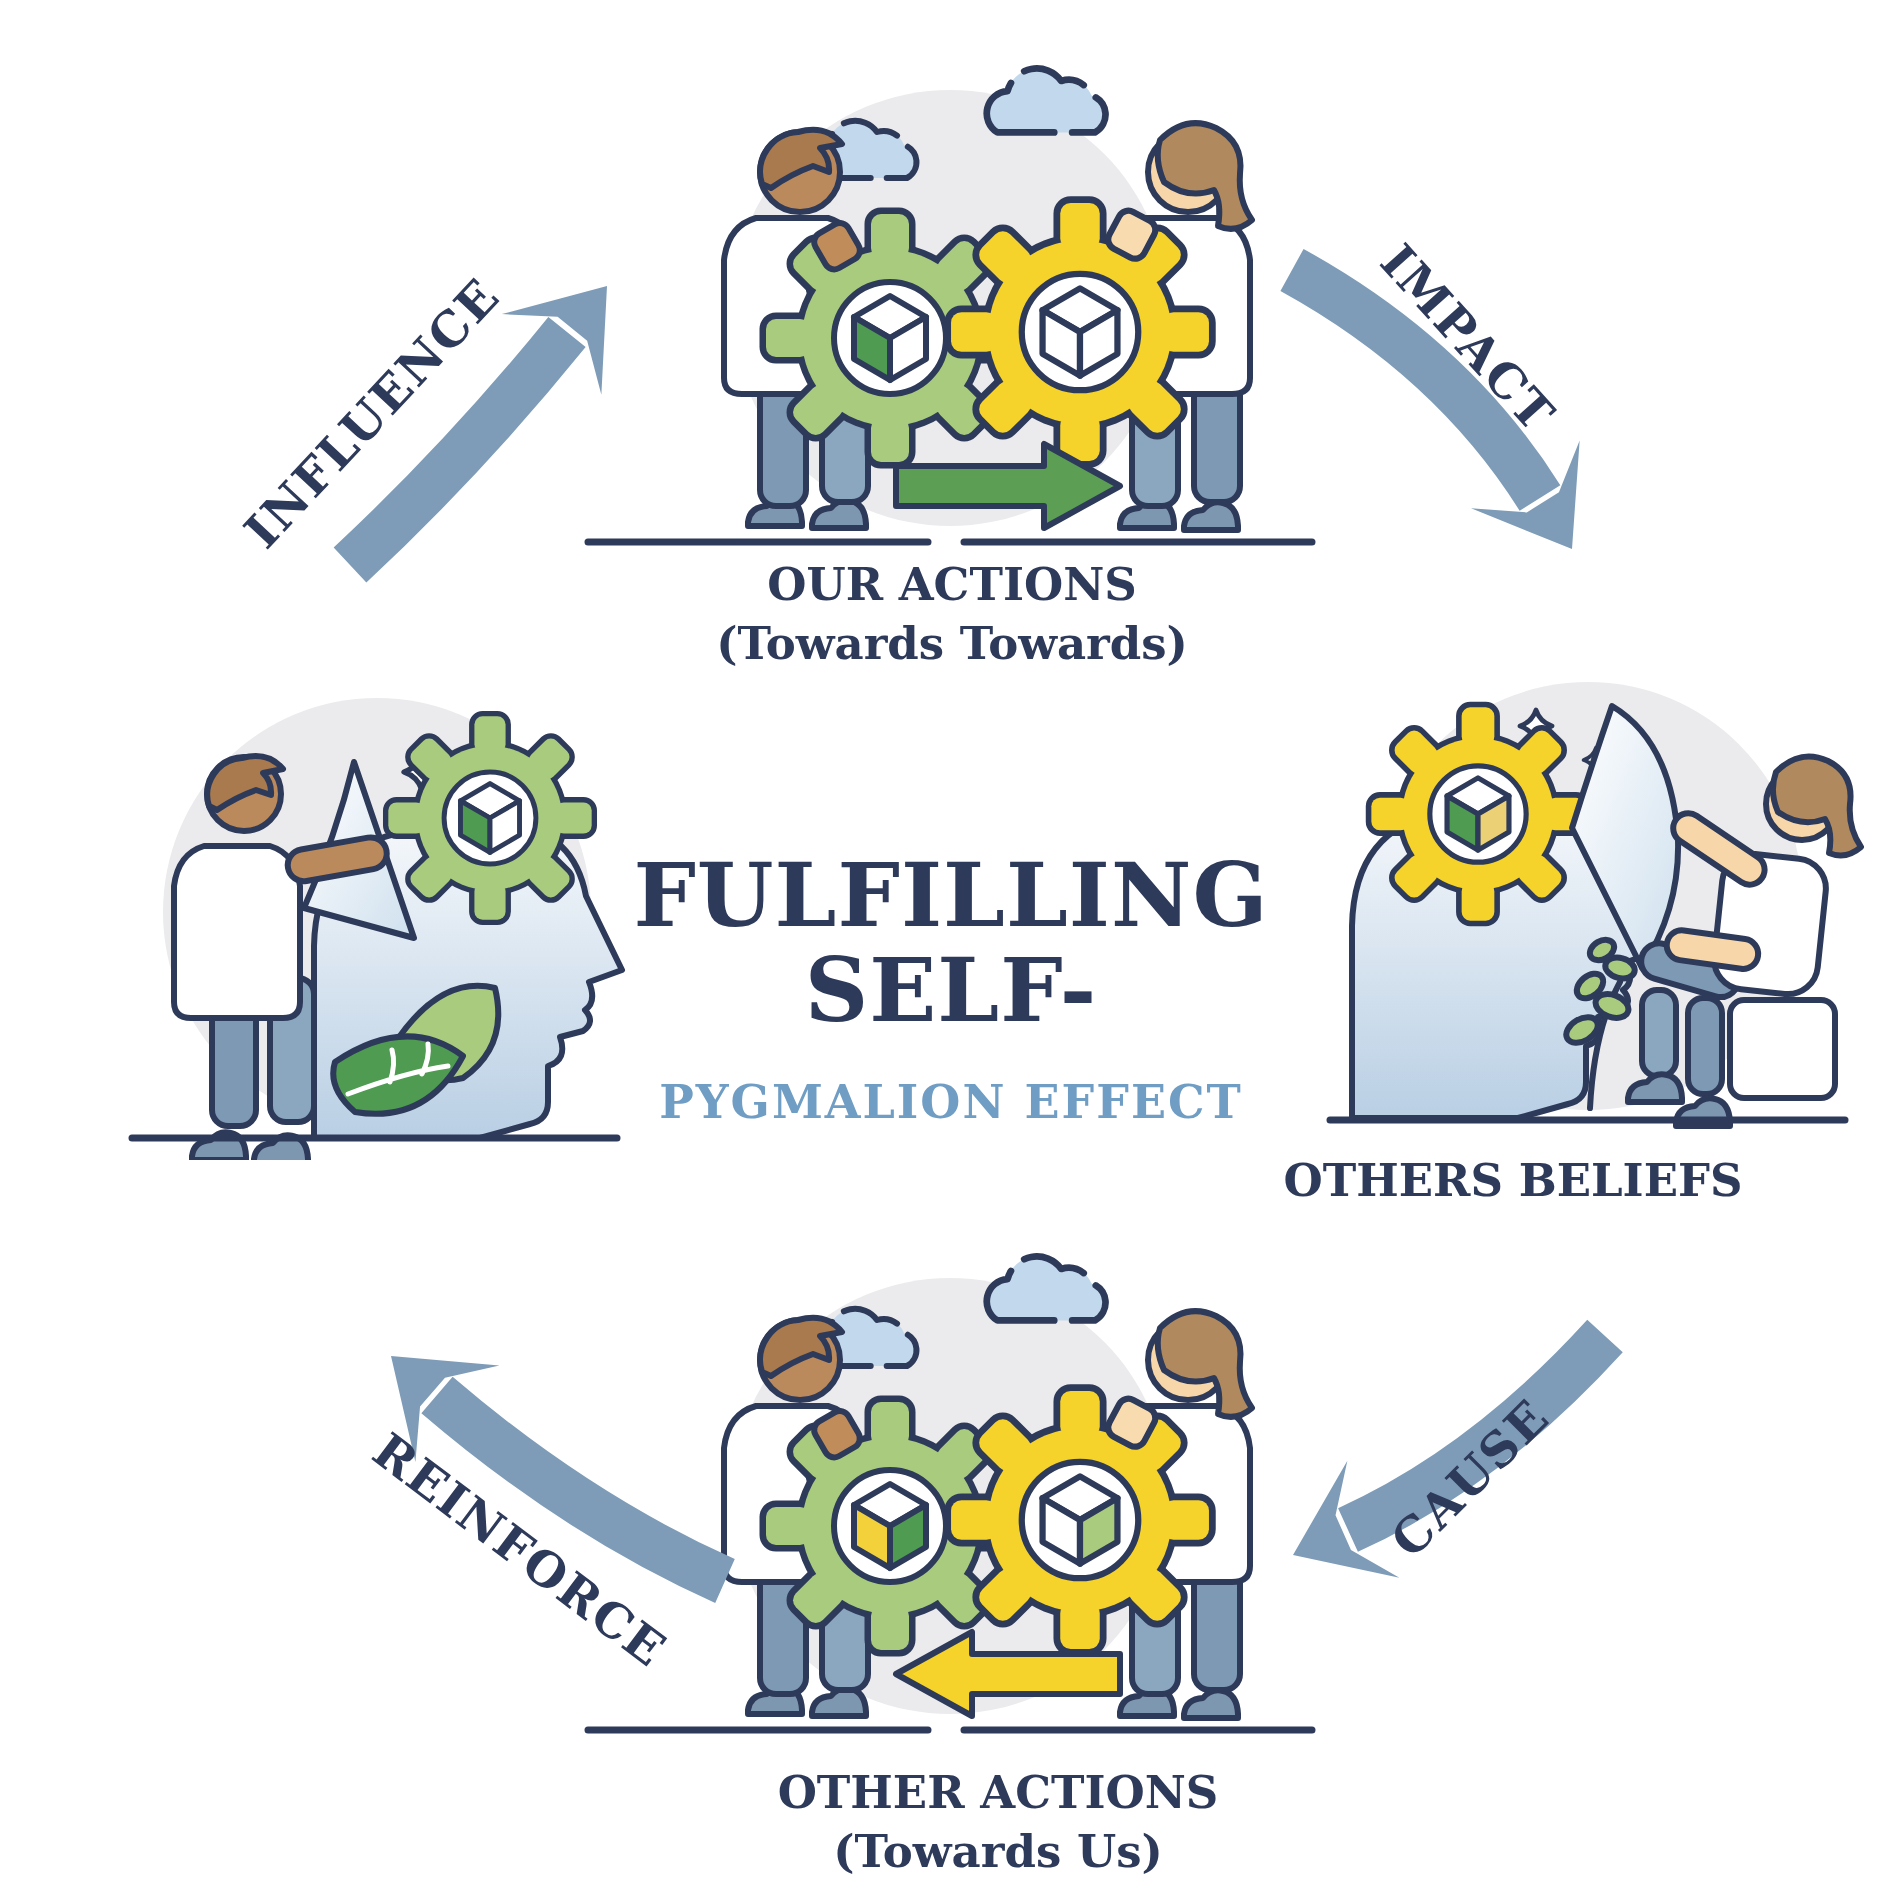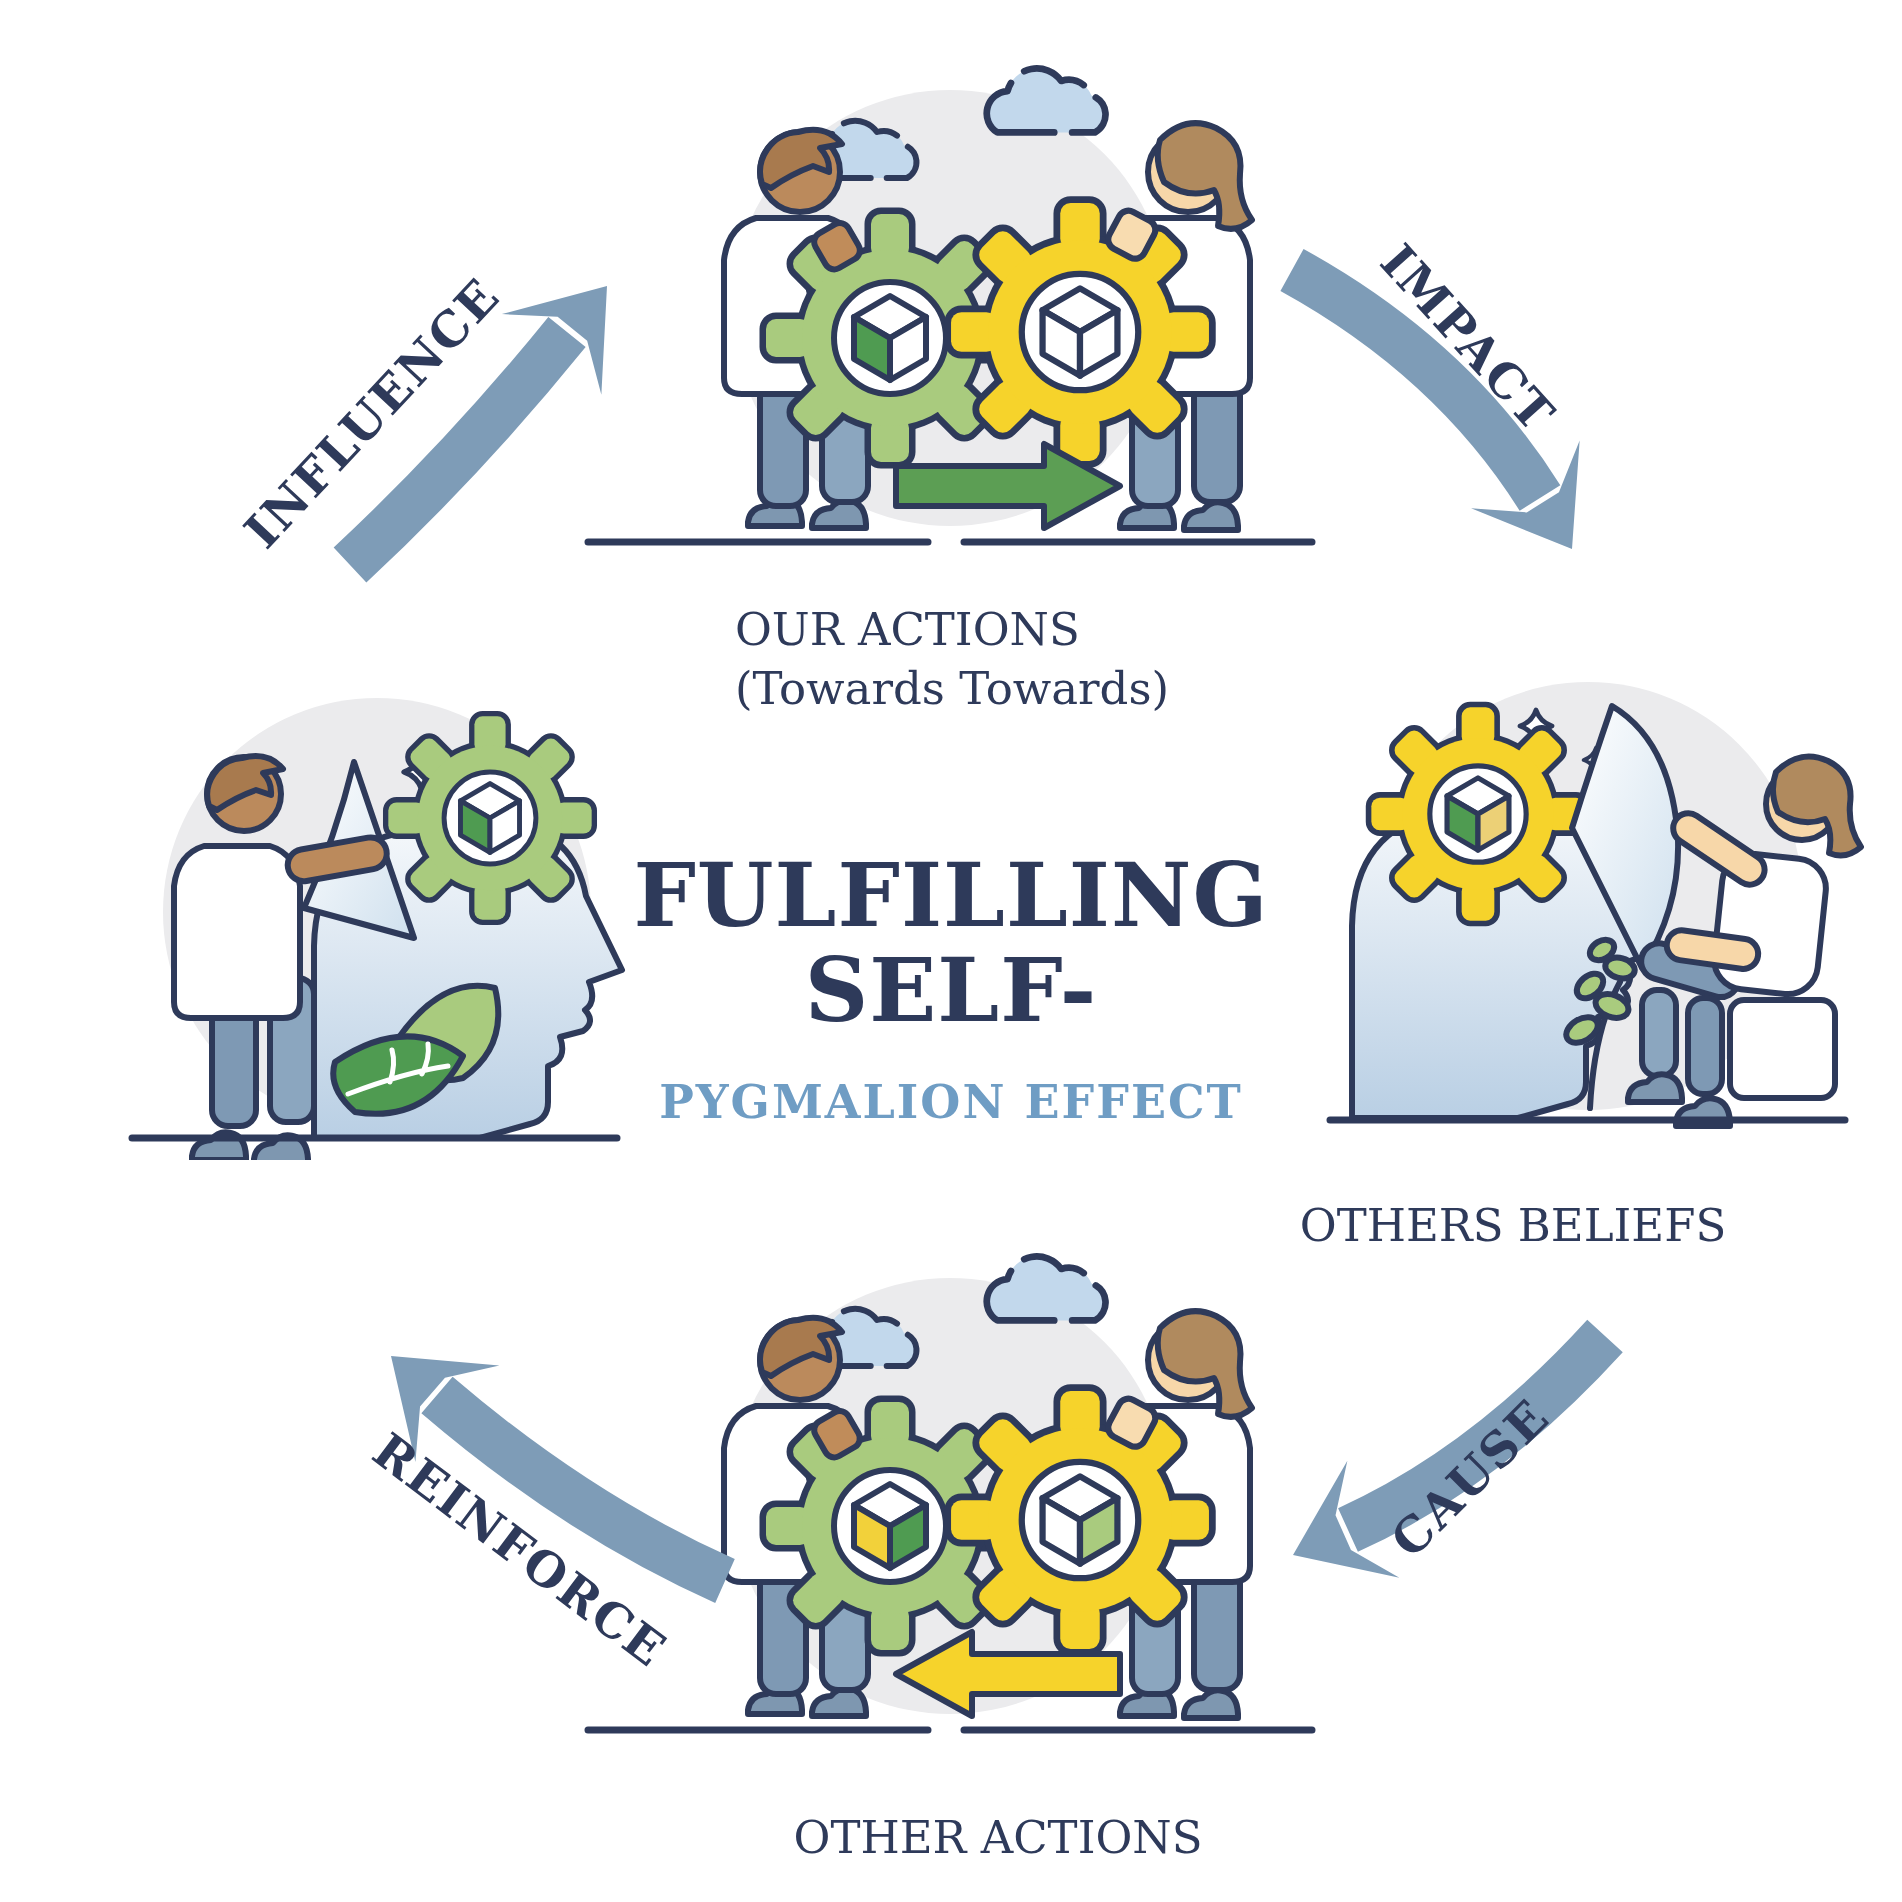--- a/index.html
+++ b/index.html
@@ -21,22 +21,22 @@
   .gstroke{fill:currentColor;stroke:var(--navy);stroke-width:13;stroke-linejoin:round}
   .gfill{fill:currentColor}
   .vein{stroke:#fff;stroke-width:5;fill:none;stroke-linecap:round}
   .stem{stroke:var(--navy);stroke-width:6;fill:none;stroke-linecap:round}
   .cloudline{stroke-dasharray:58 16}
   
   .center-title{position:absolute;left:951px;top:848px;transform:translateX(-50%);
     width:760px;text-align:center;color:var(--navy);font-weight:bold;
     font-size:88px;line-height:1.08;letter-spacing:1px;}
   .center-sub{margin-top:40px;font-size:46px;letter-spacing:2px;color:var(--subtitleBlue);}
-  .stage-label{position:absolute;transform:translateX(-50%);text-align:left;
-    color:var(--navy);font-weight:normal;font-size:45px;line-height:1.3;white-space:nowrap;margin-top:45px;}
+  .stage-label{position:absolute;transform:translateX(-50%);text-align:center;
+    color:var(--navy);font-weight:bold;font-size:45px;line-height:1.3;white-space:nowrap;}
   .arrow-label{position:absolute;color:var(--navy);font-weight:bold;font-size:48px;
     letter-spacing:2px;white-space:nowrap;}
 </style>
 </head>
 <body>
 
 <div class="canvas">
 
   <svg width="0" height="0" style="position:absolute" aria-hidden="true">
     <defs>
@@ -232,20 +232,21 @@
 
   <div class="stage-label" style="left:952px;top:556px">
     <div>OUR ACTIONS</div>
     <div>(Towards Towards)</div>
   </div>
   <div class="stage-label" style="left:1513px;top:1152px">
     <div>OTHERS BELIEFS</div>
   </div>
   <div class="stage-label" style="left:998px;top:1764px">
     <div>OTHER ACTIONS</div>
+    <div>(Towards Us)</div>
   </div>
 
   <div class="center-title">
     <div>FULFILLING</div>
     <div>SELF-</div>
     <div class="center-sub">PYGMALION EFFECT</div>
   </div>
 
 </div>
 

